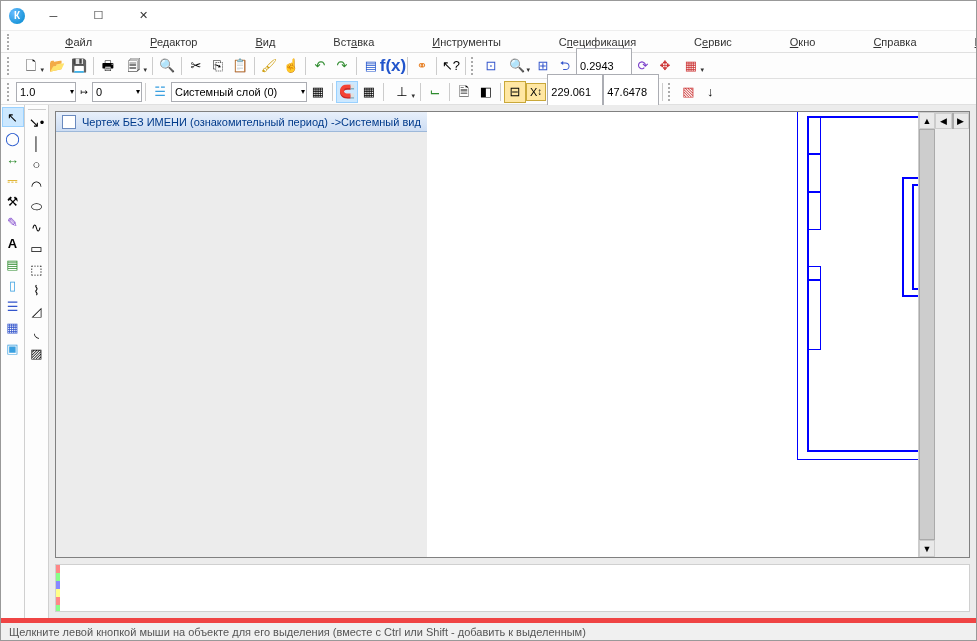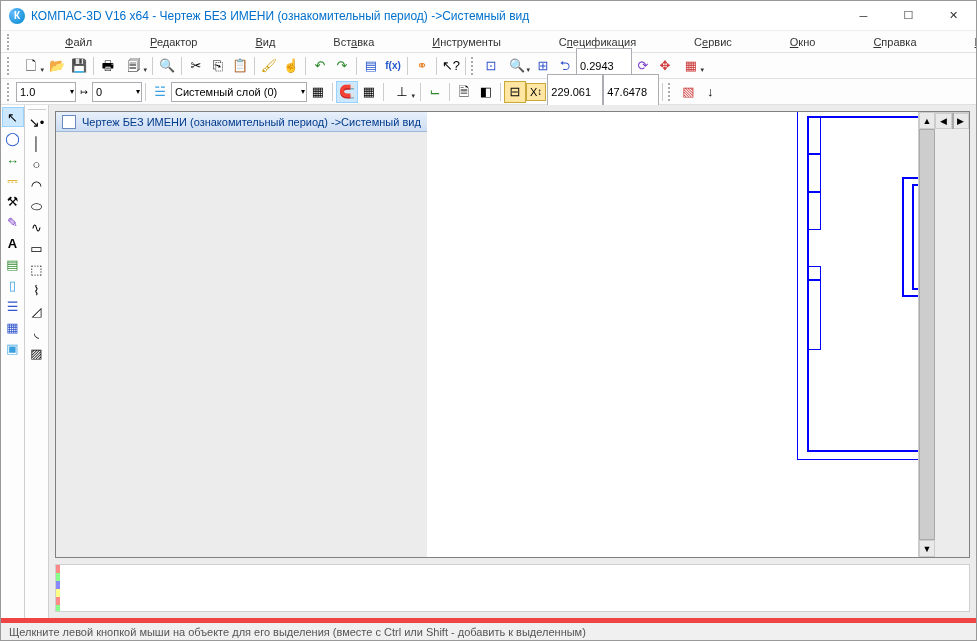--- a/index.html
+++ b/index.html
@@ -48,21 +48,20 @@
 .drawing-frame { position:absolute; border:2px solid #00f; }
 .inner-rect { position:absolute; border:2px solid #00f; }
 .title-block { position:absolute; border:1px solid #00f; }
 .title-block div { border:1px solid #00f; position:absolute; }
 </style>
 </head>
 <body>
 
 <div class="titlebar">
   <div class="logo">К</div>
-  <div class="title">КОМПАС-3D V16  x64 - Чертеж БЕЗ ИМЕНИ (ознакомительный период) -&gt;Системный вид</div>
   <div class="winbtns">
     <div class="winbtn">─</div>
     <div class="winbtn">☐</div>
     <div class="winbtn close">✕</div>
   </div>
 </div>
 
 <div class="menubar">
   <div class="grip"></div>
   <div class="menuitem"><u>Ф</u>айл</div>
@@ -123,21 +122,21 @@
       <span class="ico" style="color:#2d8b2d">↶</span>
     </div>
   <div class="tbtn">
       <span class="ico" style="color:#2d8b2d">↷</span>
     </div>
   <div class="sep"></div>
   <div class="tbtn">
       <span class="ico" style="color:#2255cc">▤</span>
     </div>
   <div class="tbtn">
-      <span class="ico" style="color:#2255cc;font-weight:bold;font-size:10px">f(x)</span>
+      <span class="ico" style="color:#2255cc;font-weight:bold;font-size:17px">f(x)</span>
     </div>
   <div class="sep"></div>
   <div class="tbtn">
       <span class="ico" style="color:#e67e22">⚭</span>
     </div>
   <div class="sep"></div>
   <div class="tbtn">
       <span class="ico">↖?</span>
     </div>
   <div class="sep"></div>

